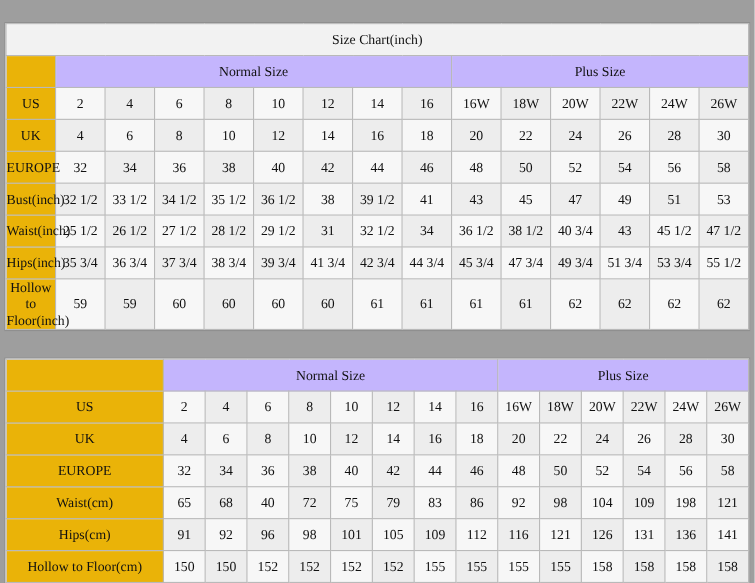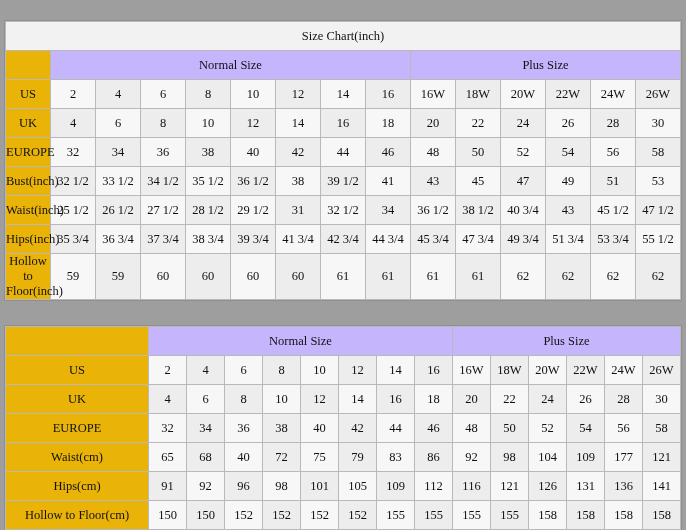--- a/index.html
+++ b/index.html
@@ -274,21 +274,21 @@
           <td class="shade-a">40</td>
           <td class="shade-b">72</td>
           <td class="shade-a">75</td>
           <td class="shade-b">79</td>
           <td class="shade-a">83</td>
           <td class="shade-b">86</td>
           <td class="shade-a">92</td>
           <td class="shade-b">98</td>
           <td class="shade-a">104</td>
           <td class="shade-b">109</td>
-          <td class="shade-a">177</td>
+          <td class="shade-a">198</td>
           <td class="shade-b">121</td>
         </tr>
         <tr>
           <td class="rowlabel">Hips(cm)</td>
           <td class="shade-b">91</td>
           <td class="shade-a">92</td>
           <td class="shade-b">96</td>
           <td class="shade-a">98</td>
           <td class="shade-b">101</td>
           <td class="shade-a">105</td>

